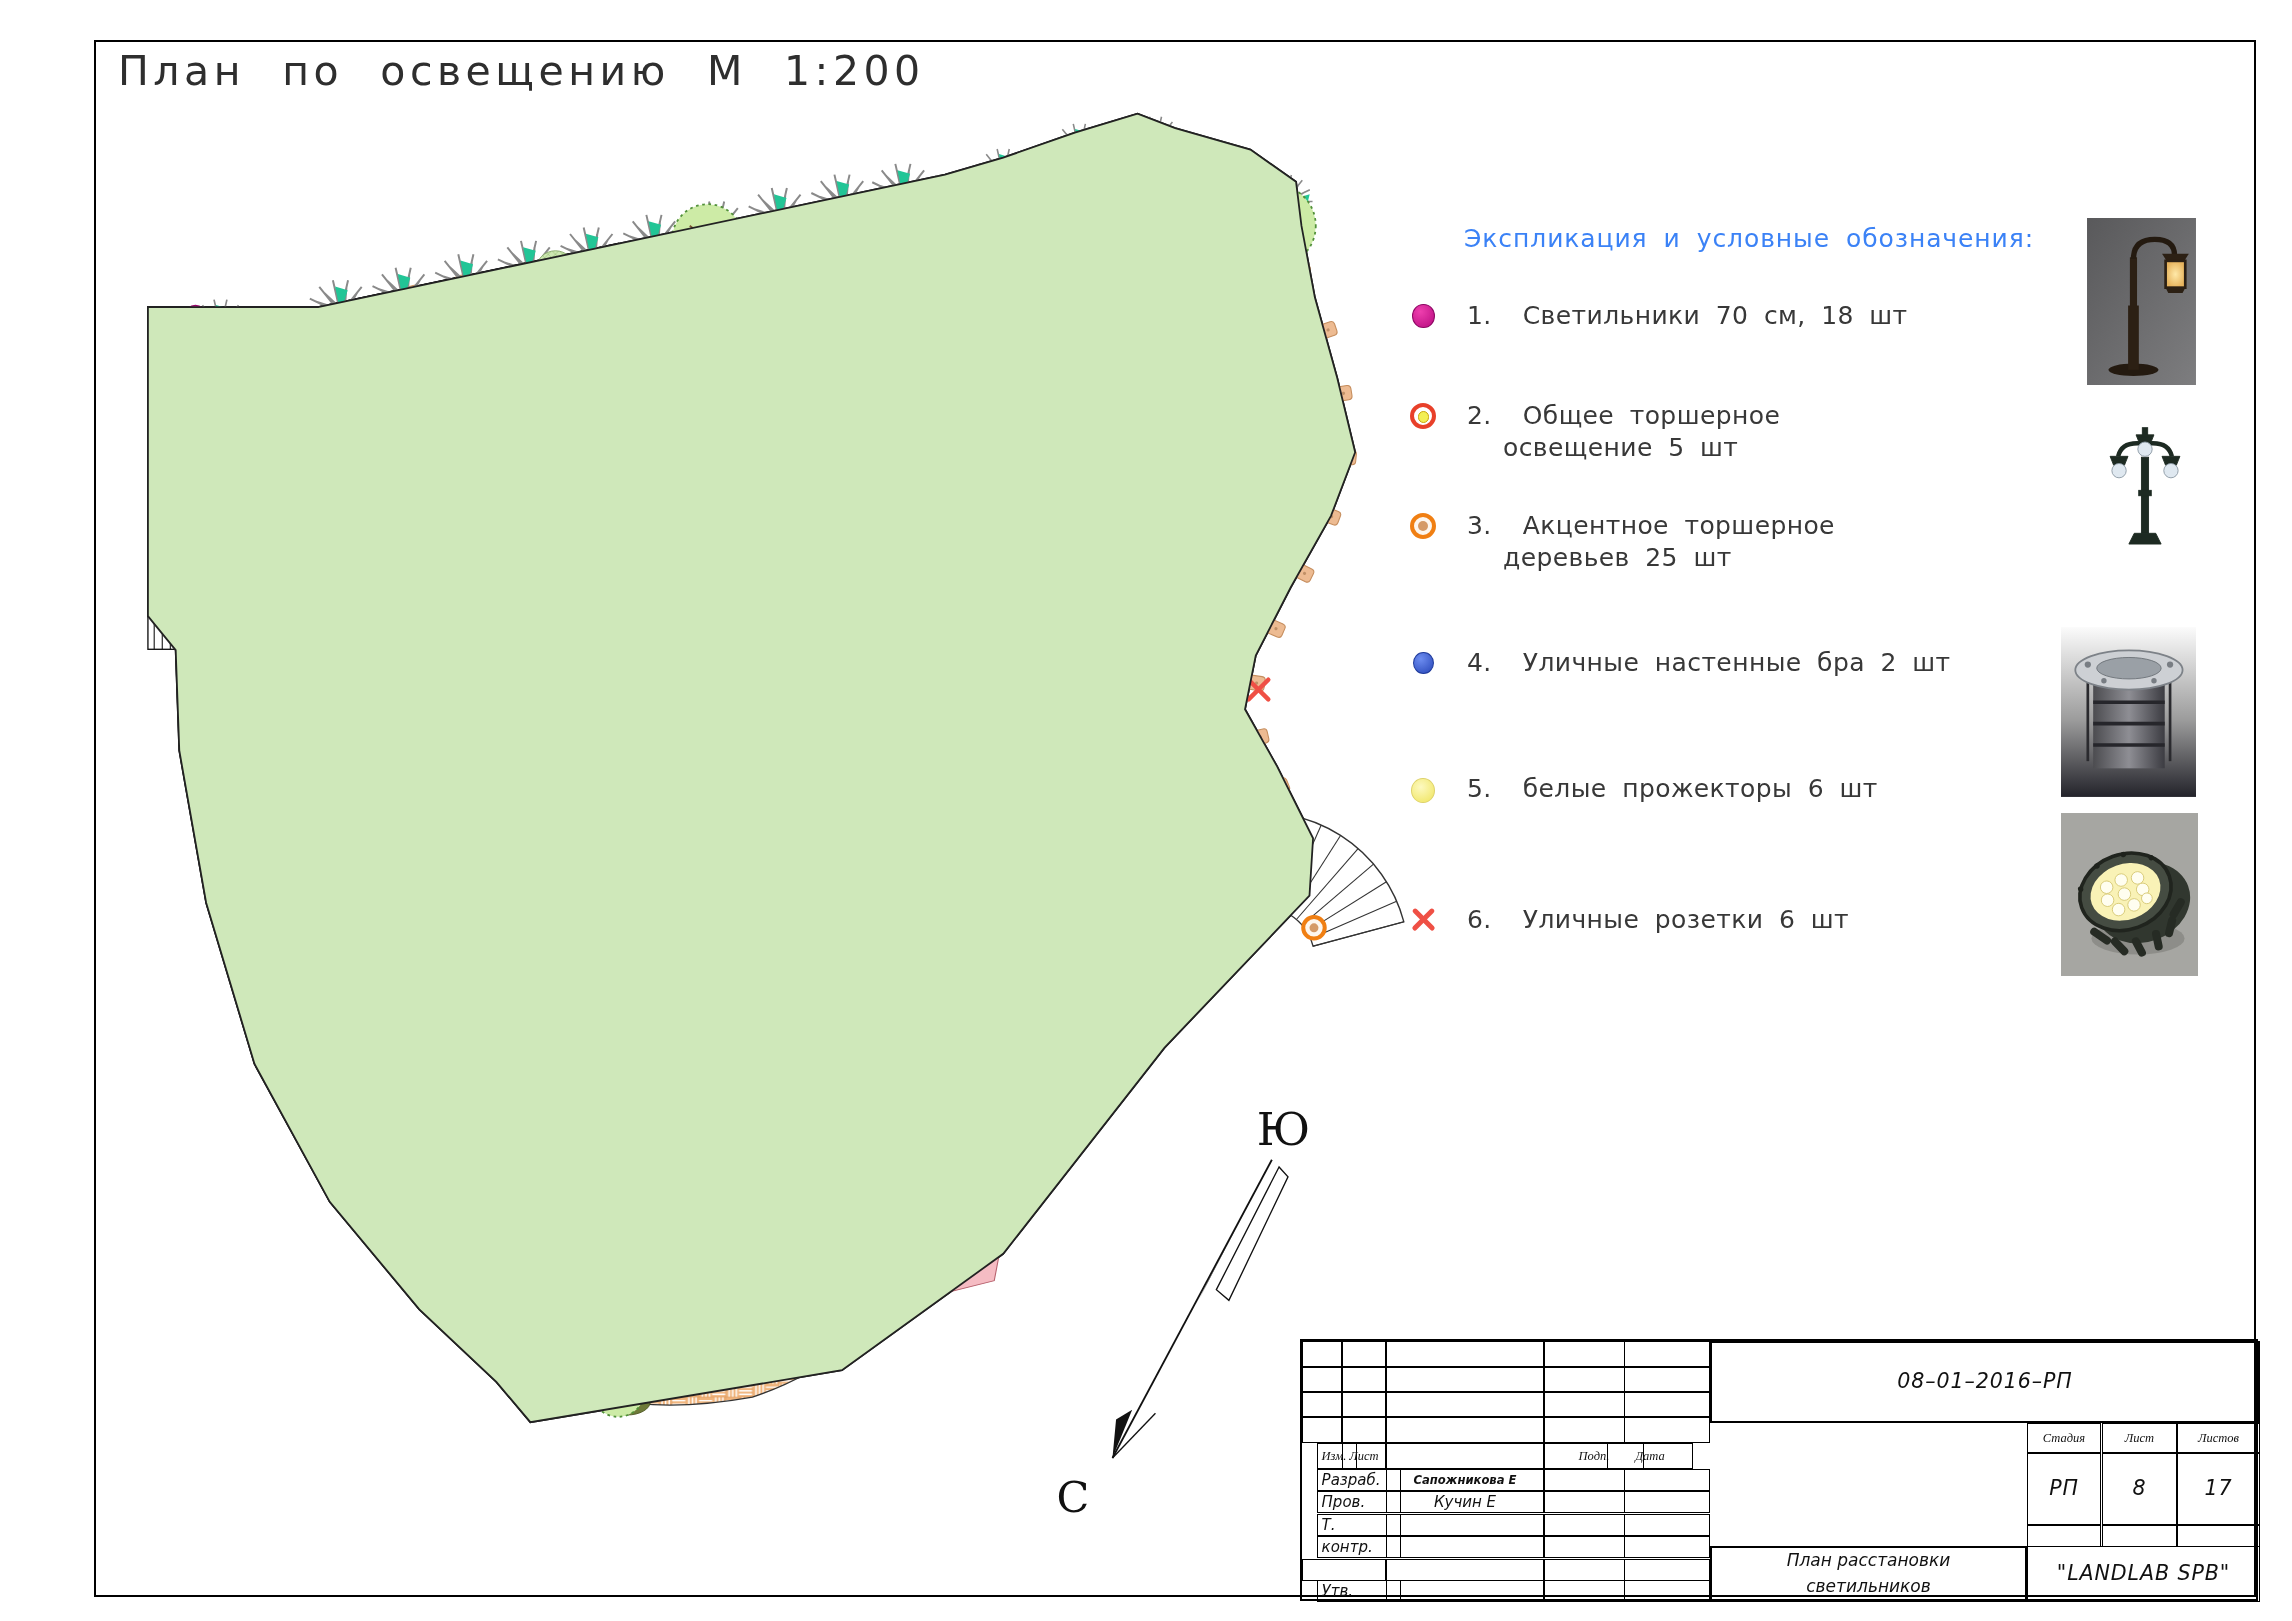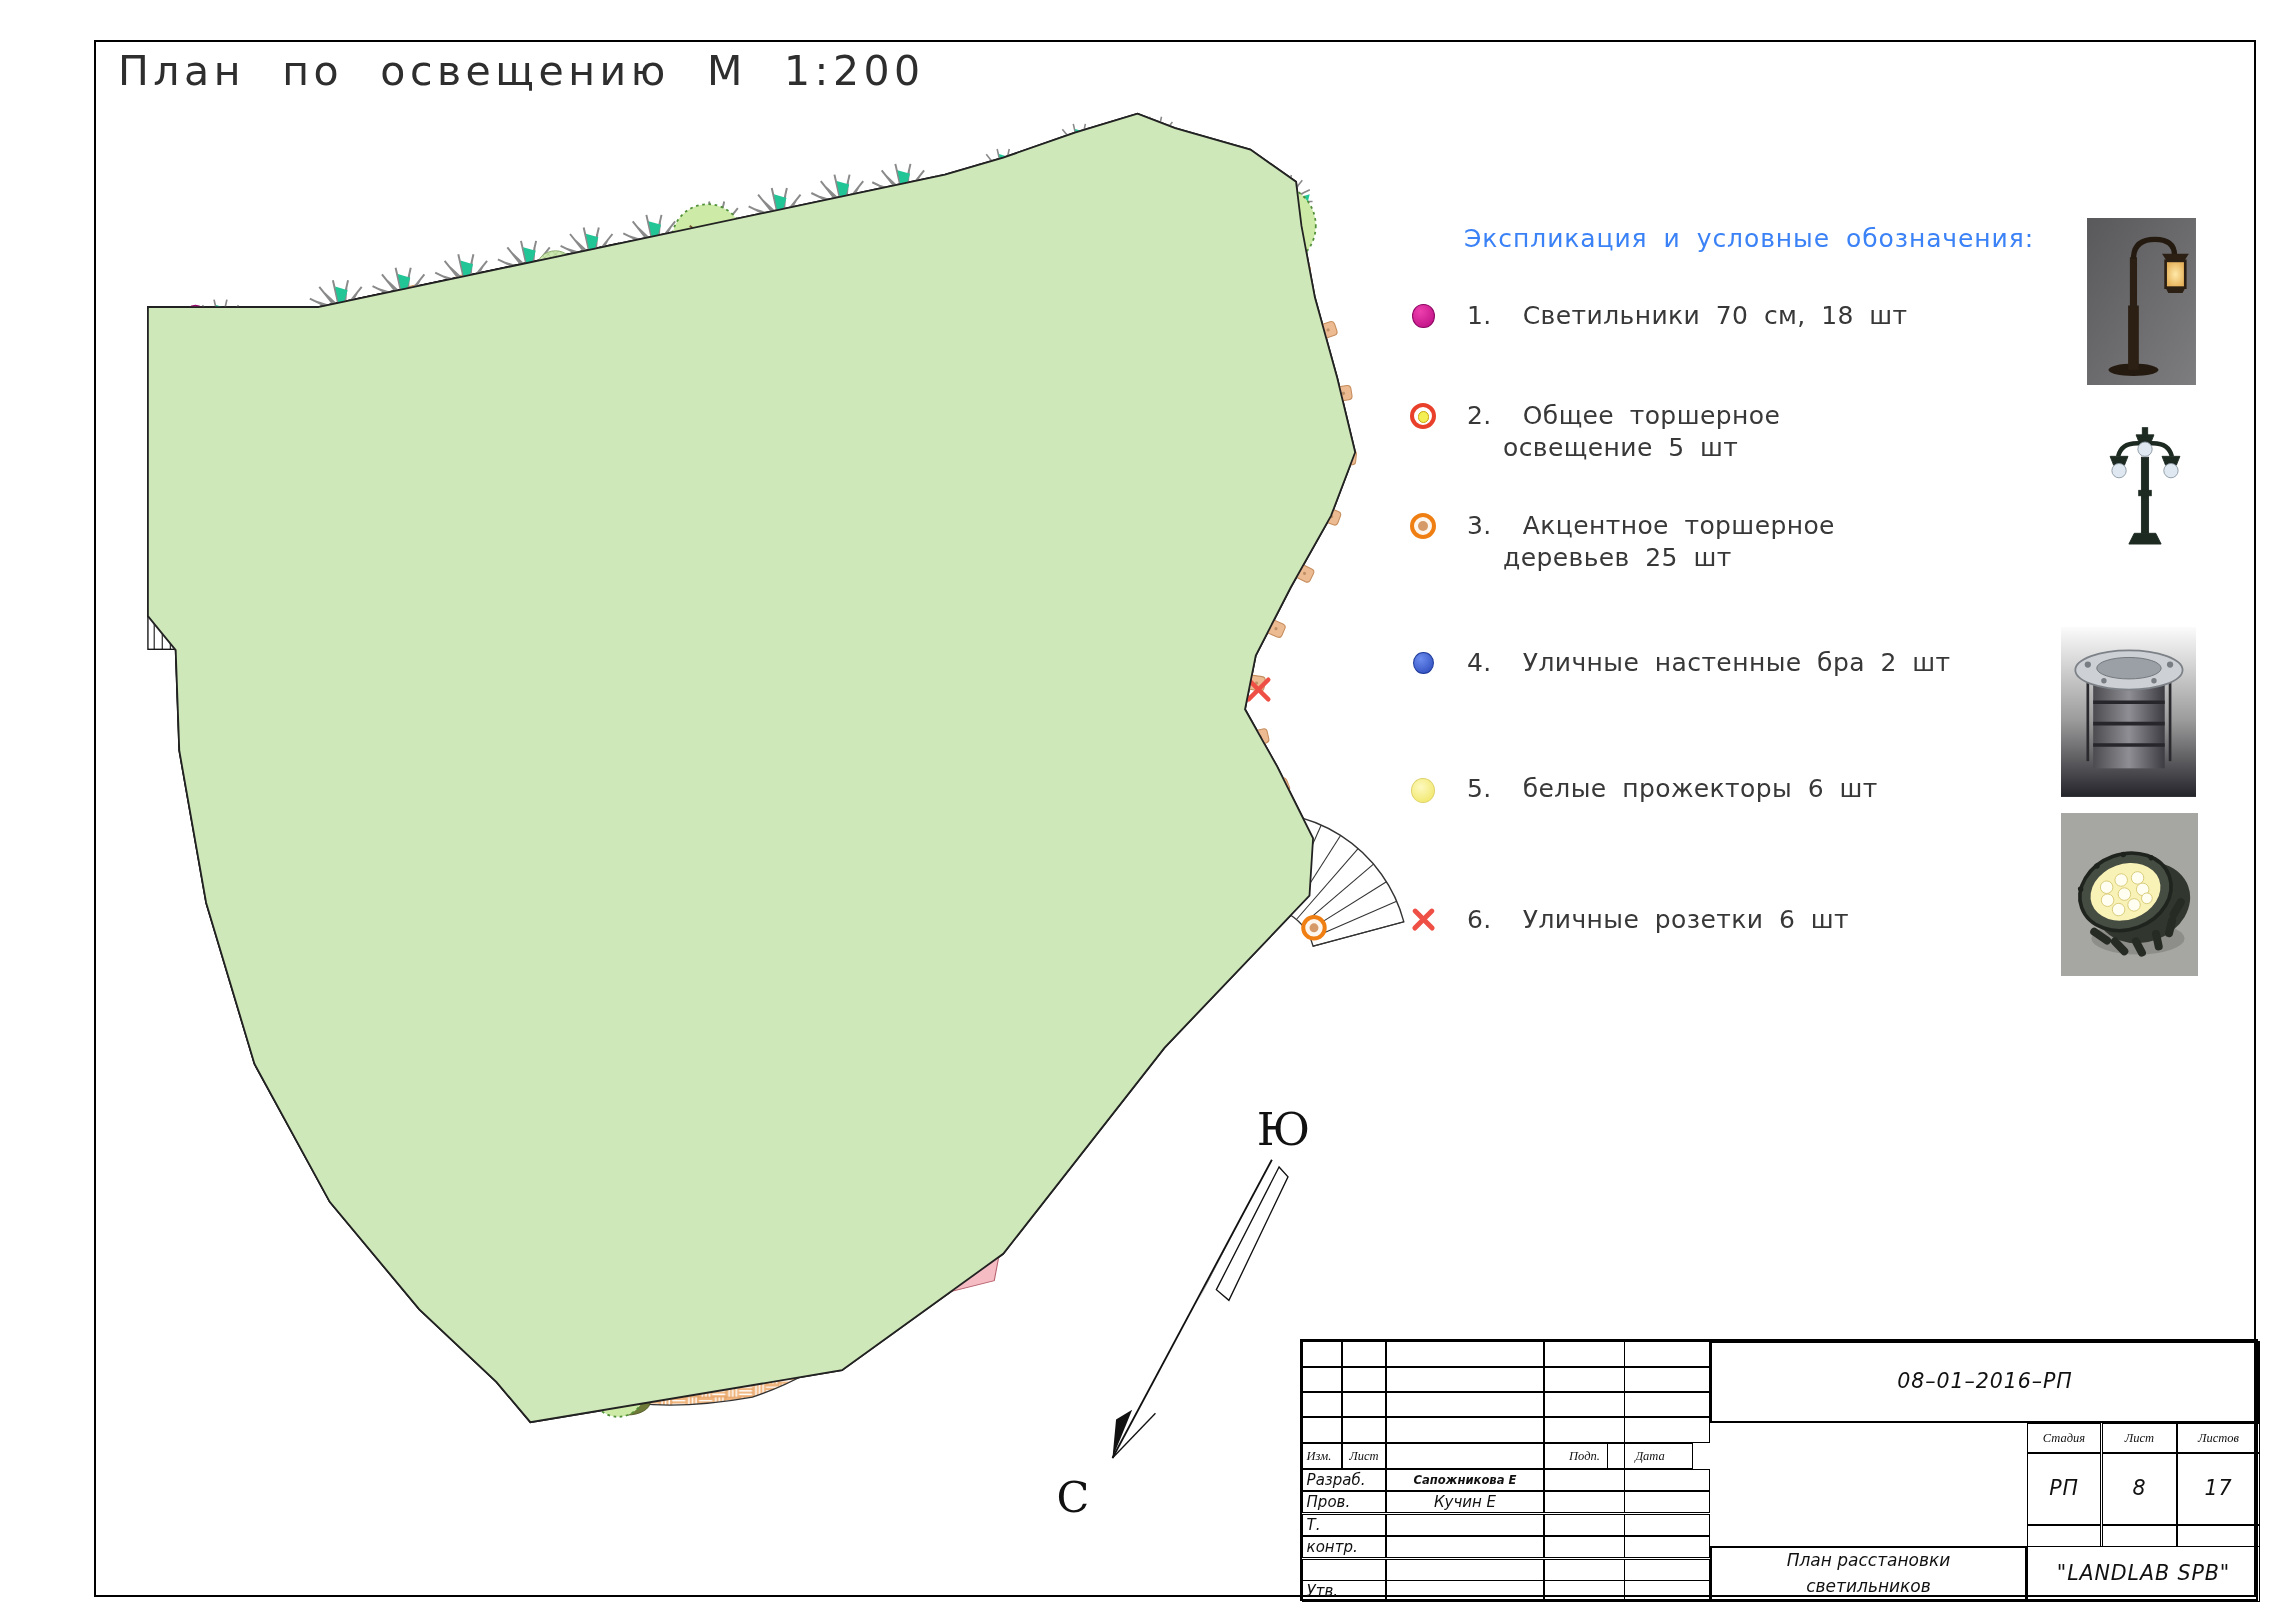--- a/index.html
+++ b/index.html
@@ -34,21 +34,21 @@
       background:#ef5045;border-radius:2.7px;}
   .sym-x:before{transform:rotate(45deg);} .sym-x:after{transform:rotate(-45deg);}
   
   .photo{position:absolute;overflow:hidden;}
   
   .stamp{position:absolute;left:1300px;top:1339px;width:958px;height:262px;
          border:2.7px solid #000;box-sizing:border-box;font-style:italic;}
   .cell{position:absolute;border:1.3px solid #000;box-sizing:border-box;
         display:flex;align-items:center;justify-content:center;text-align:center;
         font-size:15px;color:#111;line-height:1.15;}
-  .cell.left{justify-content:flex-start;padding-left:3.6px;}
+  .cell.left{justify-content:flex-start;padding-left:3.6px;margin-left:15px;}
   .cell.small{font-size:12.5px;font-family:Liberation Serif, serif;}
   .cell.name{font-size:11.6px;font-weight:bold;}
   .cell.big{font-size:20.6px;letter-spacing:0.9px;text-align:center;}
   .cell.proj{font-size:17px;}
 </style>
 </head>
 <body>
 
 <svg class="plan" width="2293" height="1621" viewBox="0 0 2560 1810">
   <defs>
@@ -1395,21 +1395,21 @@
     <div class="cell" style="left:322px;top:51px;width:86px;height:25px"></div>
   <div class="cell" style="left:0;top:76px;width:40px;height:26px"></div>
     <div class="cell" style="left:40px;top:76px;width:44px;height:26px"></div>
     <div class="cell" style="left:84px;top:76px;width:158px;height:26px"></div>
     <div class="cell" style="left:242px;top:76px;width:81px;height:26px"></div>
     <div class="cell" style="left:322px;top:76px;width:86px;height:26px"></div>
 
   <div class="cell small left" style="left:0;top:102px;width:40px;height:26px">Изм.</div>
   <div class="cell small" style="left:40px;top:102px;width:44px;height:26px">Лист</div>
   <div class="cell" style="left:84px;top:102px;width:158px;height:26px"></div>
-  <div class="cell small" style="left:242px;top:102px;width:81px;height:26px">Подп.</div>
+  <div class="cell small" style="left:242px;top:102px;width:100px;height:26px">Подп.</div>
   <div class="cell small" style="left:305px;top:102px;width:86px;height:26px">Дата</div>
 
   <div class="cell left" style="left:0;top:128px;width:84px;height:22.4px">Разраб.</div>
   <div class="cell name" style="left:84px;top:128px;width:158px;height:22.4px">Сапожникова Е</div>
   <div class="cell" style="left:242px;top:128px;width:81px;height:22.4px"></div>
     <div class="cell" style="left:322px;top:128px;width:86px;height:22.4px"></div>
   <div class="cell left" style="left:0;top:150px;width:84px;height:22.4px">Пров.</div>
   <div class="cell" style="left:84px;top:150px;width:158px;height:22.4px;font-size:15px">Кучин Е</div>
   <div class="cell" style="left:242px;top:150px;width:81px;height:22.4px"></div>
     <div class="cell" style="left:322px;top:150px;width:86px;height:22.4px"></div>

